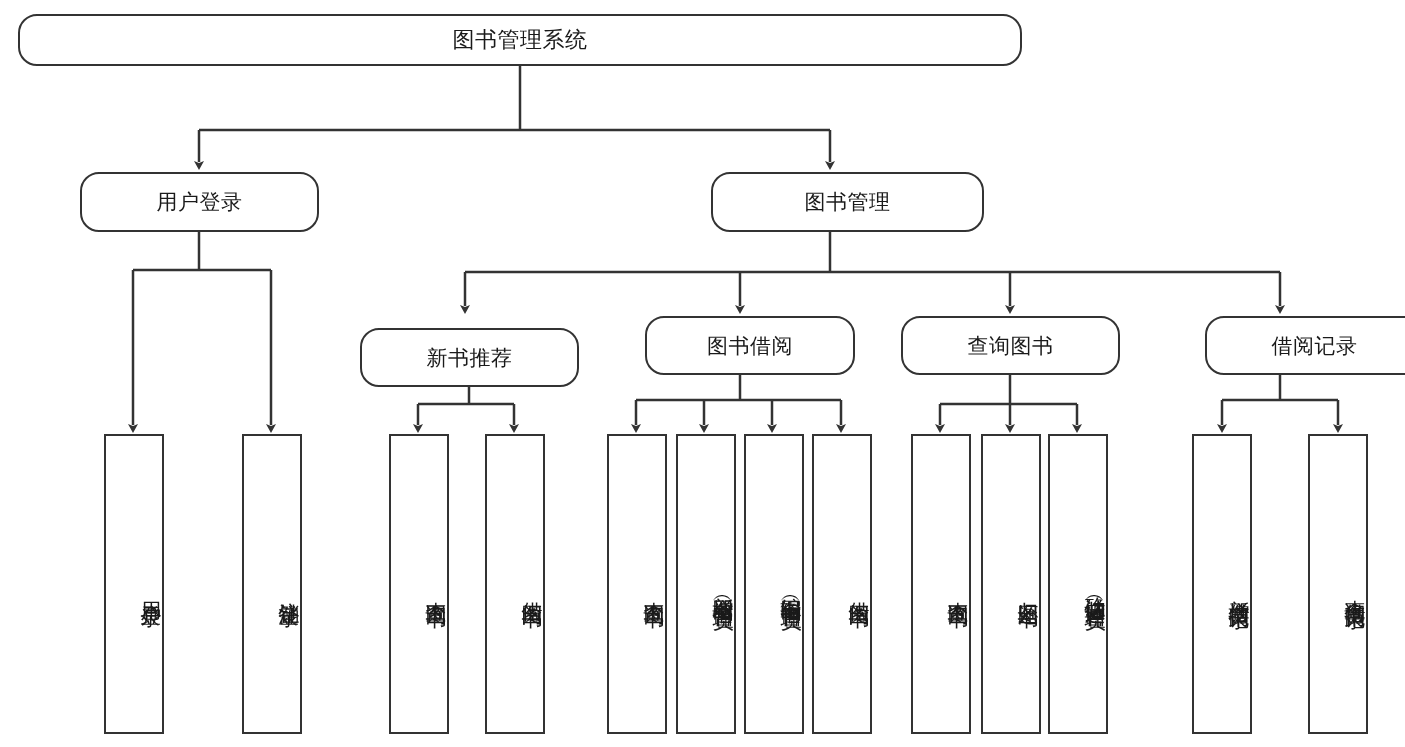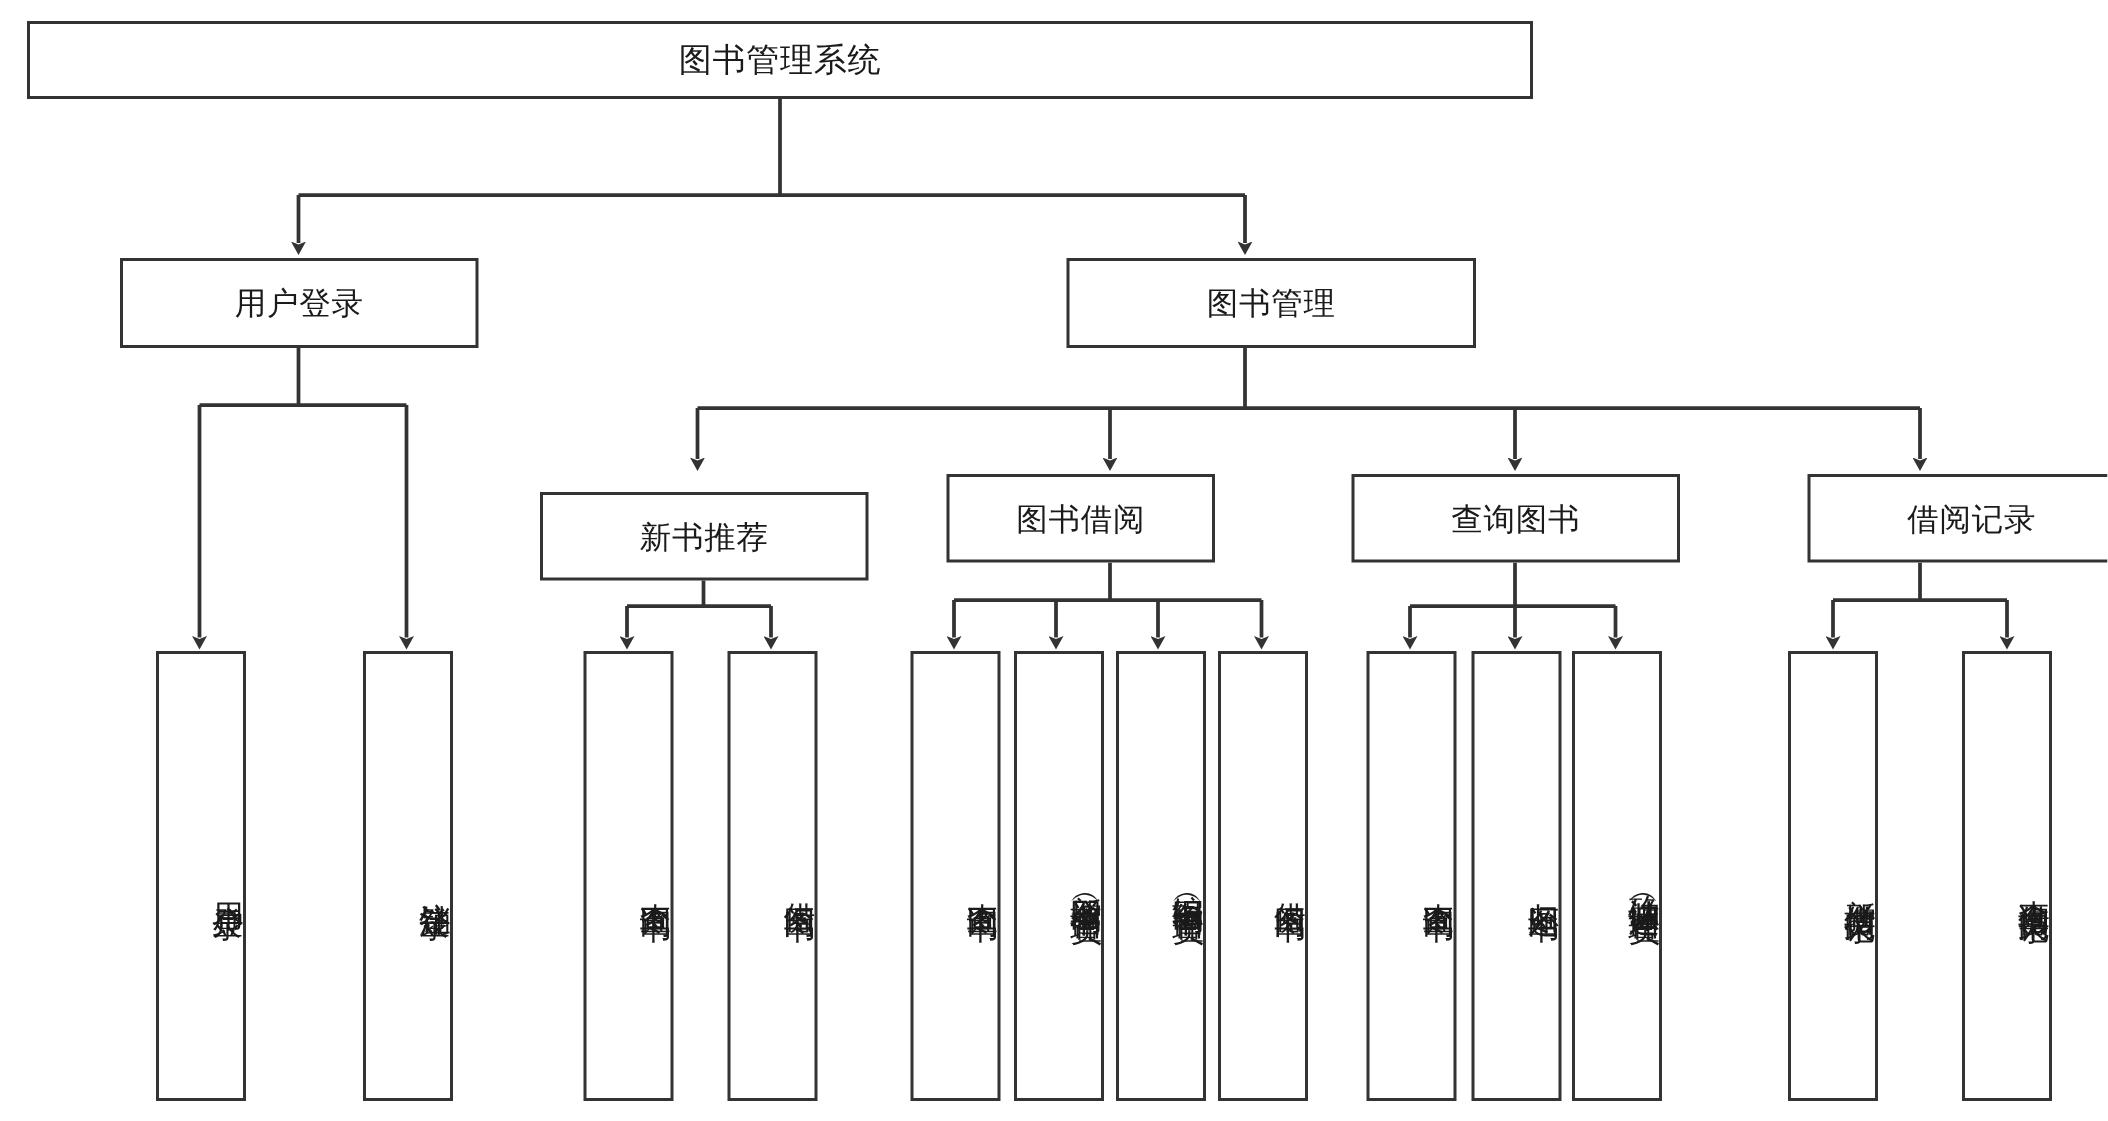--- a/index.html
+++ b/index.html
@@ -23,20 +23,21 @@
     border: 2px solid #333333;
     background: #ffffff;
     display: flex;
     align-items: center;
     justify-content: center;
     color: #1a1a1a;
   }
   .node.horiz {
     font-size: 21px;
     letter-spacing: 0.5px;
+    border-radius: 19px;
   }
   .node.vert {
     writing-mode: vertical-rl;
     text-orientation: upright;
     font-size: 21px;
     letter-spacing: 2px;
     line-height: 1;
     align-items: flex-start;
     justify-content: center;
     padding-top: 10px;
@@ -129,21 +130,21 @@
   <div class="node horiz" style="left:80px; top:172px; width:239px; height:60px;">
     <span>用户登录</span>
   </div>
   <div class="node horiz" style="left:711px; top:172px; width:273px; height:60px;">
     <span>图书管理</span>
   </div>
 
   <div class="node horiz" style="left:360px; top:328px; width:219px; height:59px;">
     <span>新书推荐</span>
   </div>
-  <div class="node horiz" style="left:631px; top:316px; width:179px; height:59px;justify-content:center;">
+  <div class="node horiz" style="left:645px; top:316px; width:210px; height:59px;justify-content:center;">
     <span>图书借阅</span>
   </div>
   <div class="node horiz" style="left:901px; top:316px; width:219px; height:59px;">
     <span>查询图书</span>
   </div>
   <div class="node horiz" style="left:1205px; top:316px; width:219px; height:59px;">
     <span>借阅记录</span>
   </div>
 
   <div class="node vert" style="left:104px; top:434px; width:60px; height:300px;">

